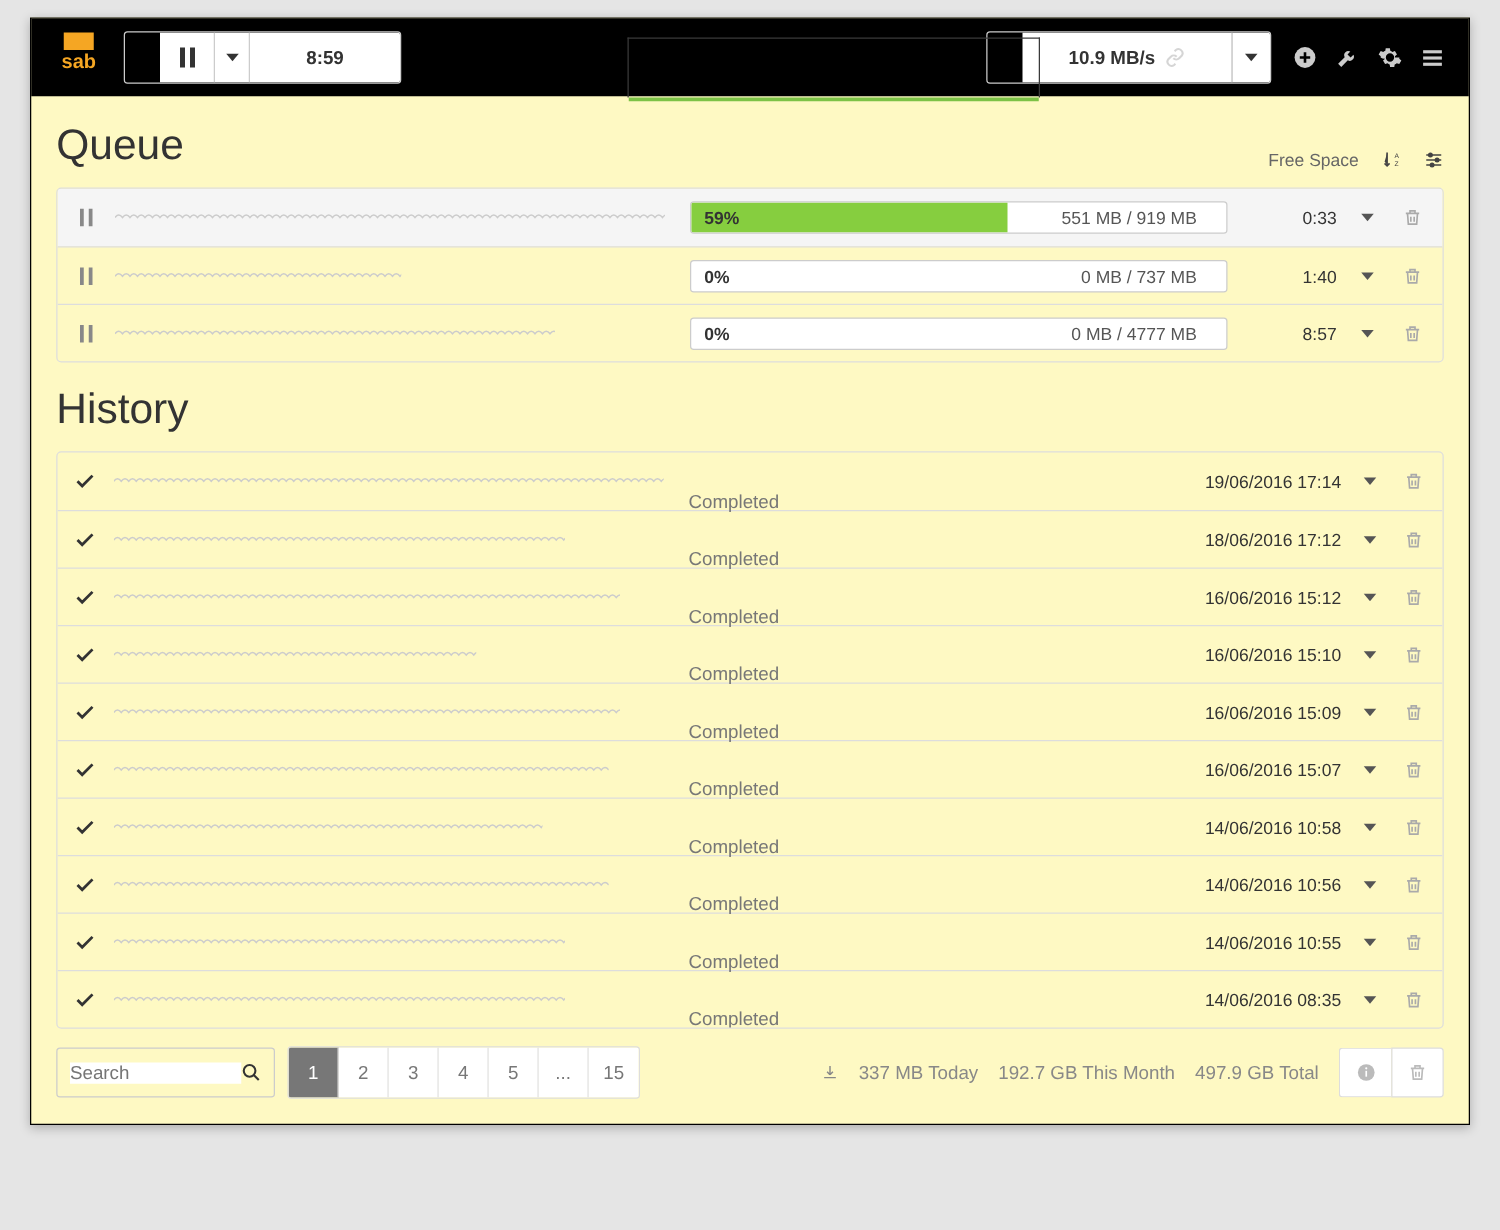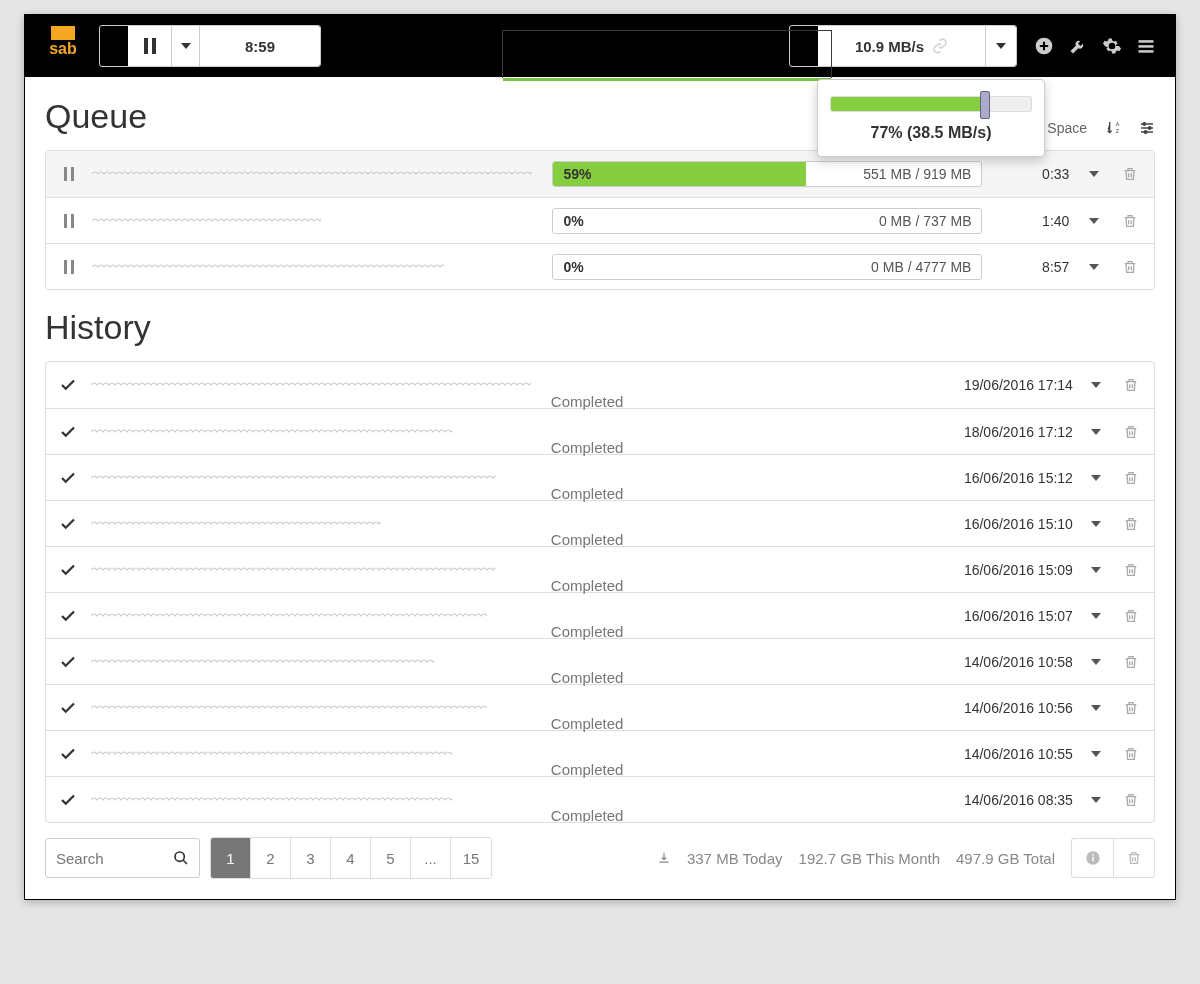--- a/index.html
+++ b/index.html
@@ -1,17 +1,17 @@
 <!DOCTYPE html>
 <html><head>
 <meta charset="utf-8">
 <style>
 * { margin: 0; padding: 0; box-sizing: border-box; font-family: Arial, Helvetica, sans-serif; }
 body { background: #e5e5e5; width: 1200px; height: 984px; overflow: hidden; }
-.app { position: absolute; left: 24px; top: 14px; width: 1152px; background: #ffffff; border: 1px solid #000; box-shadow: 0 2px 8px rgba(0,0,0,.25); }
+.app { position: absolute; left: 24px; top: 14px; width: 1152px; background: #fef9c3; border: 1px solid #000; box-shadow: 0 2px 8px rgba(0,0,0,.25); }
 .topbar { background: #000; height: 62px; display: flex; align-items: center; padding: 0 12px; gap: 0; position: relative; }
 .logo-wrap { margin-right: 10px; }
 .logo { width: 52px; height: 52px; display: flex; align-items: center; justify-content: center; }
 .btn-group { display: inline-flex; border-radius: 3px; overflow: hidden; border: 1px solid #ccc; padding-left: 28px; }
 .btn-white { background: #fff; height: 40px; display: flex; align-items: center; justify-content: center; font-size: 15px; color: #333; font-weight: bold; border: none; border-right: 1px solid #ccc; }
 .btn-white:last-child { border-right: none; }
 .btn-pause-main { width: 44px; }
 .btn-caret-main { width: 28px; }
 .btn-time-main { width: 120px; }
 .btn-speed-main { width: 168px; justify-content: center; gap: 8px; font-weight: bold;}
@@ -29,28 +29,28 @@
 .row:first-child { border-top: none; }
 .row.first-queue { background: #f5f5f5; }
 .col-icon { width: 24px; display: flex; justify-content: center; color: #555; }
 .col-name { flex: 0 0 448px; overflow: hidden; white-space: nowrap; }
 .squiggle { height: 10px; position: relative; overflow: hidden; }
 .squiggle svg { display: block; }
 .col-progress { flex: 0 0 430px; }
 .progress-wrap { border: 1px solid #ccc; height: 26px; background: #fff; border-radius: 3px; display: flex; align-items: center; position: relative; overflow: hidden; }
 .progress-bar { position: absolute; left: 0; top: 0; bottom: 0; background: #86ce3f; }
 .progress-left { position: relative; z-index: 1; padding-left: 10px; font-size: 14px; font-weight: bold; color: #333; text-align: center; }
-.progress-right { margin-left: auto; padding-right: 10px; font-size: 14px; color: #555; position: relative; z-index: 1; }
+.progress-right { margin-left: auto; padding-right: 24px; font-size: 14px; color: #555; position: relative; z-index: 1; }
 .col-eta { width: 80px; text-align: right; color: #333; font-size: 14px; }
 .col-status { flex: 0 0 380px; color: #777; font-size: 15px; margin-top: 32px; }
 .col-date { width: 150px; text-align: right; color: #333; font-size: 14px; }
 .col-caret { width: 26px; display: flex; justify-content: center; color: #555; }
 .col-trash { width: 26px; display: flex; justify-content: center; color: #999; }
 .footer { display: flex; align-items: center; margin-top: 14px; gap: 10px; }
-.search-box { border: 1px solid #ccc; border-radius: 3px; height: 40px; width: 155px; display: flex; align-items: center; padding: 0 10px; }
+.search-box { border: 1px solid #ccc; border-radius: 3px; height: 40px; width: 175px; display: flex; align-items: center; padding: 0 10px; }
 .search-box input { border: none; outline: none; flex: 1; font-size: 15px; color: #777; width: 100px; }
 .search-box .mag { color: #333; }
 .pagination { display: flex; border: 1px solid #ddd; border-radius: 3px; overflow: hidden; }
 .page { width: 40px; height: 40px; border-right: 1px solid #ddd; display: flex; align-items: center; justify-content: center; font-size: 15px; color: #777; background: #fff; cursor: pointer; }
 .page:last-child { border-right: none; }
 .page.active { background: #777; color: #fff; }
 .footer-stats { margin-left: auto; color: #888; font-size: 15px; display: flex; align-items: center; gap: 16px; }
 .footer-icons { display: flex; align-items: center; }
 .footer-icon-btn { border: 1px solid #ddd; height: 40px; width: 42px; display: flex; align-items: center; justify-content: center; color: #aaa; background: #fff; }
 .footer-icon-btn.left { border-radius: 3px 0 0 3px; border-right: none; }
@@ -130,27 +130,20 @@
       <button class="icon-btn">
         <svg width="20" height="20" viewBox="0 0 24 24" fill="#ccc">
             <rect x="3" y="5" width="18" height="3"></rect>
             <rect x="3" y="11" width="18" height="3"></rect>
             <rect x="3" y="17" width="18" height="3"></rect>
           </svg>
       </button>
     </div>
   </div>
 
-  <div class="speed-popover">
-    <div class="slider-track">
-      <div class="slider-fill" style="width: 77%;"></div>
-      <div class="slider-thumb" style="left: calc(77% - 5px);"></div>
-    </div>
-    <div class="popover-label">77% (38.5 MB/s)</div>
-  </div>
 
   <div class="content">
     <h2 class="section-title">
       <span>Queue</span>
       <span class="section-actions">
         <span>Free Space</span>
         <span class="action-icon">
           <svg width="16" height="16" viewBox="0 0 24 24" fill="#444">
               <path d="M7 4v13l-3-3m3 3 3-3M14 6h8M14 11h6M14 16h4"></path>
               <path d="M7 3v16" stroke="#444" stroke-width="2"></path>

